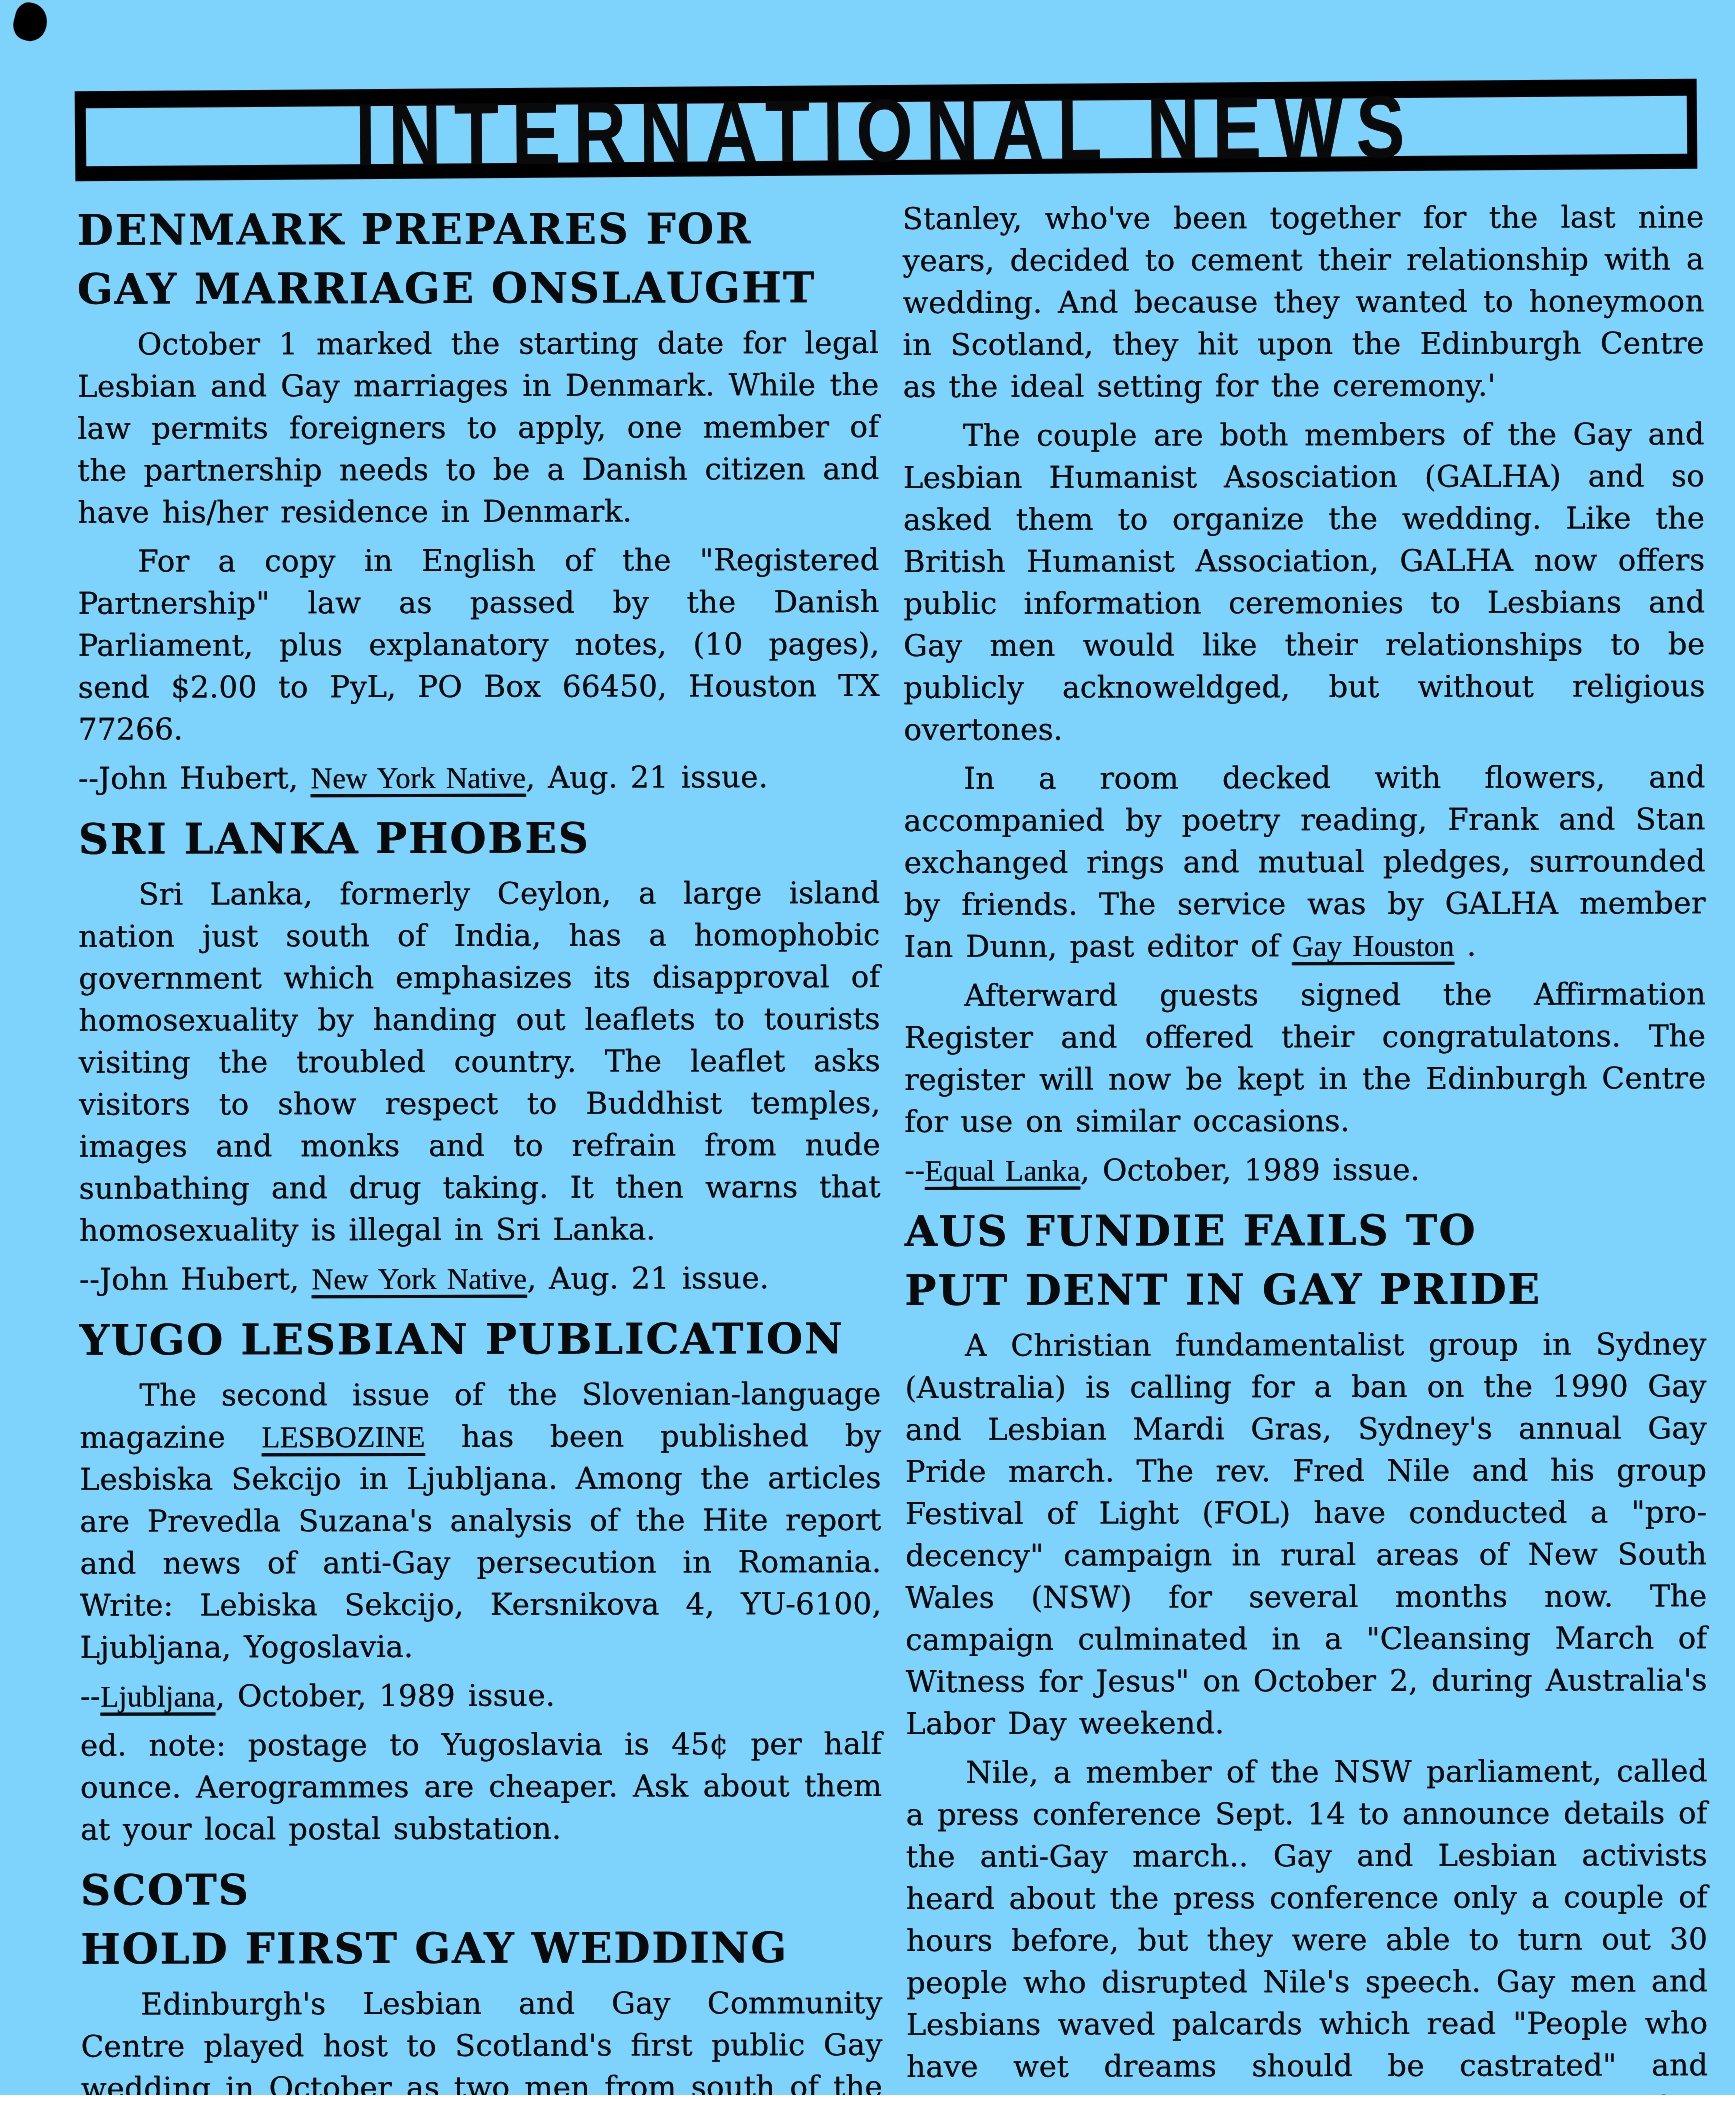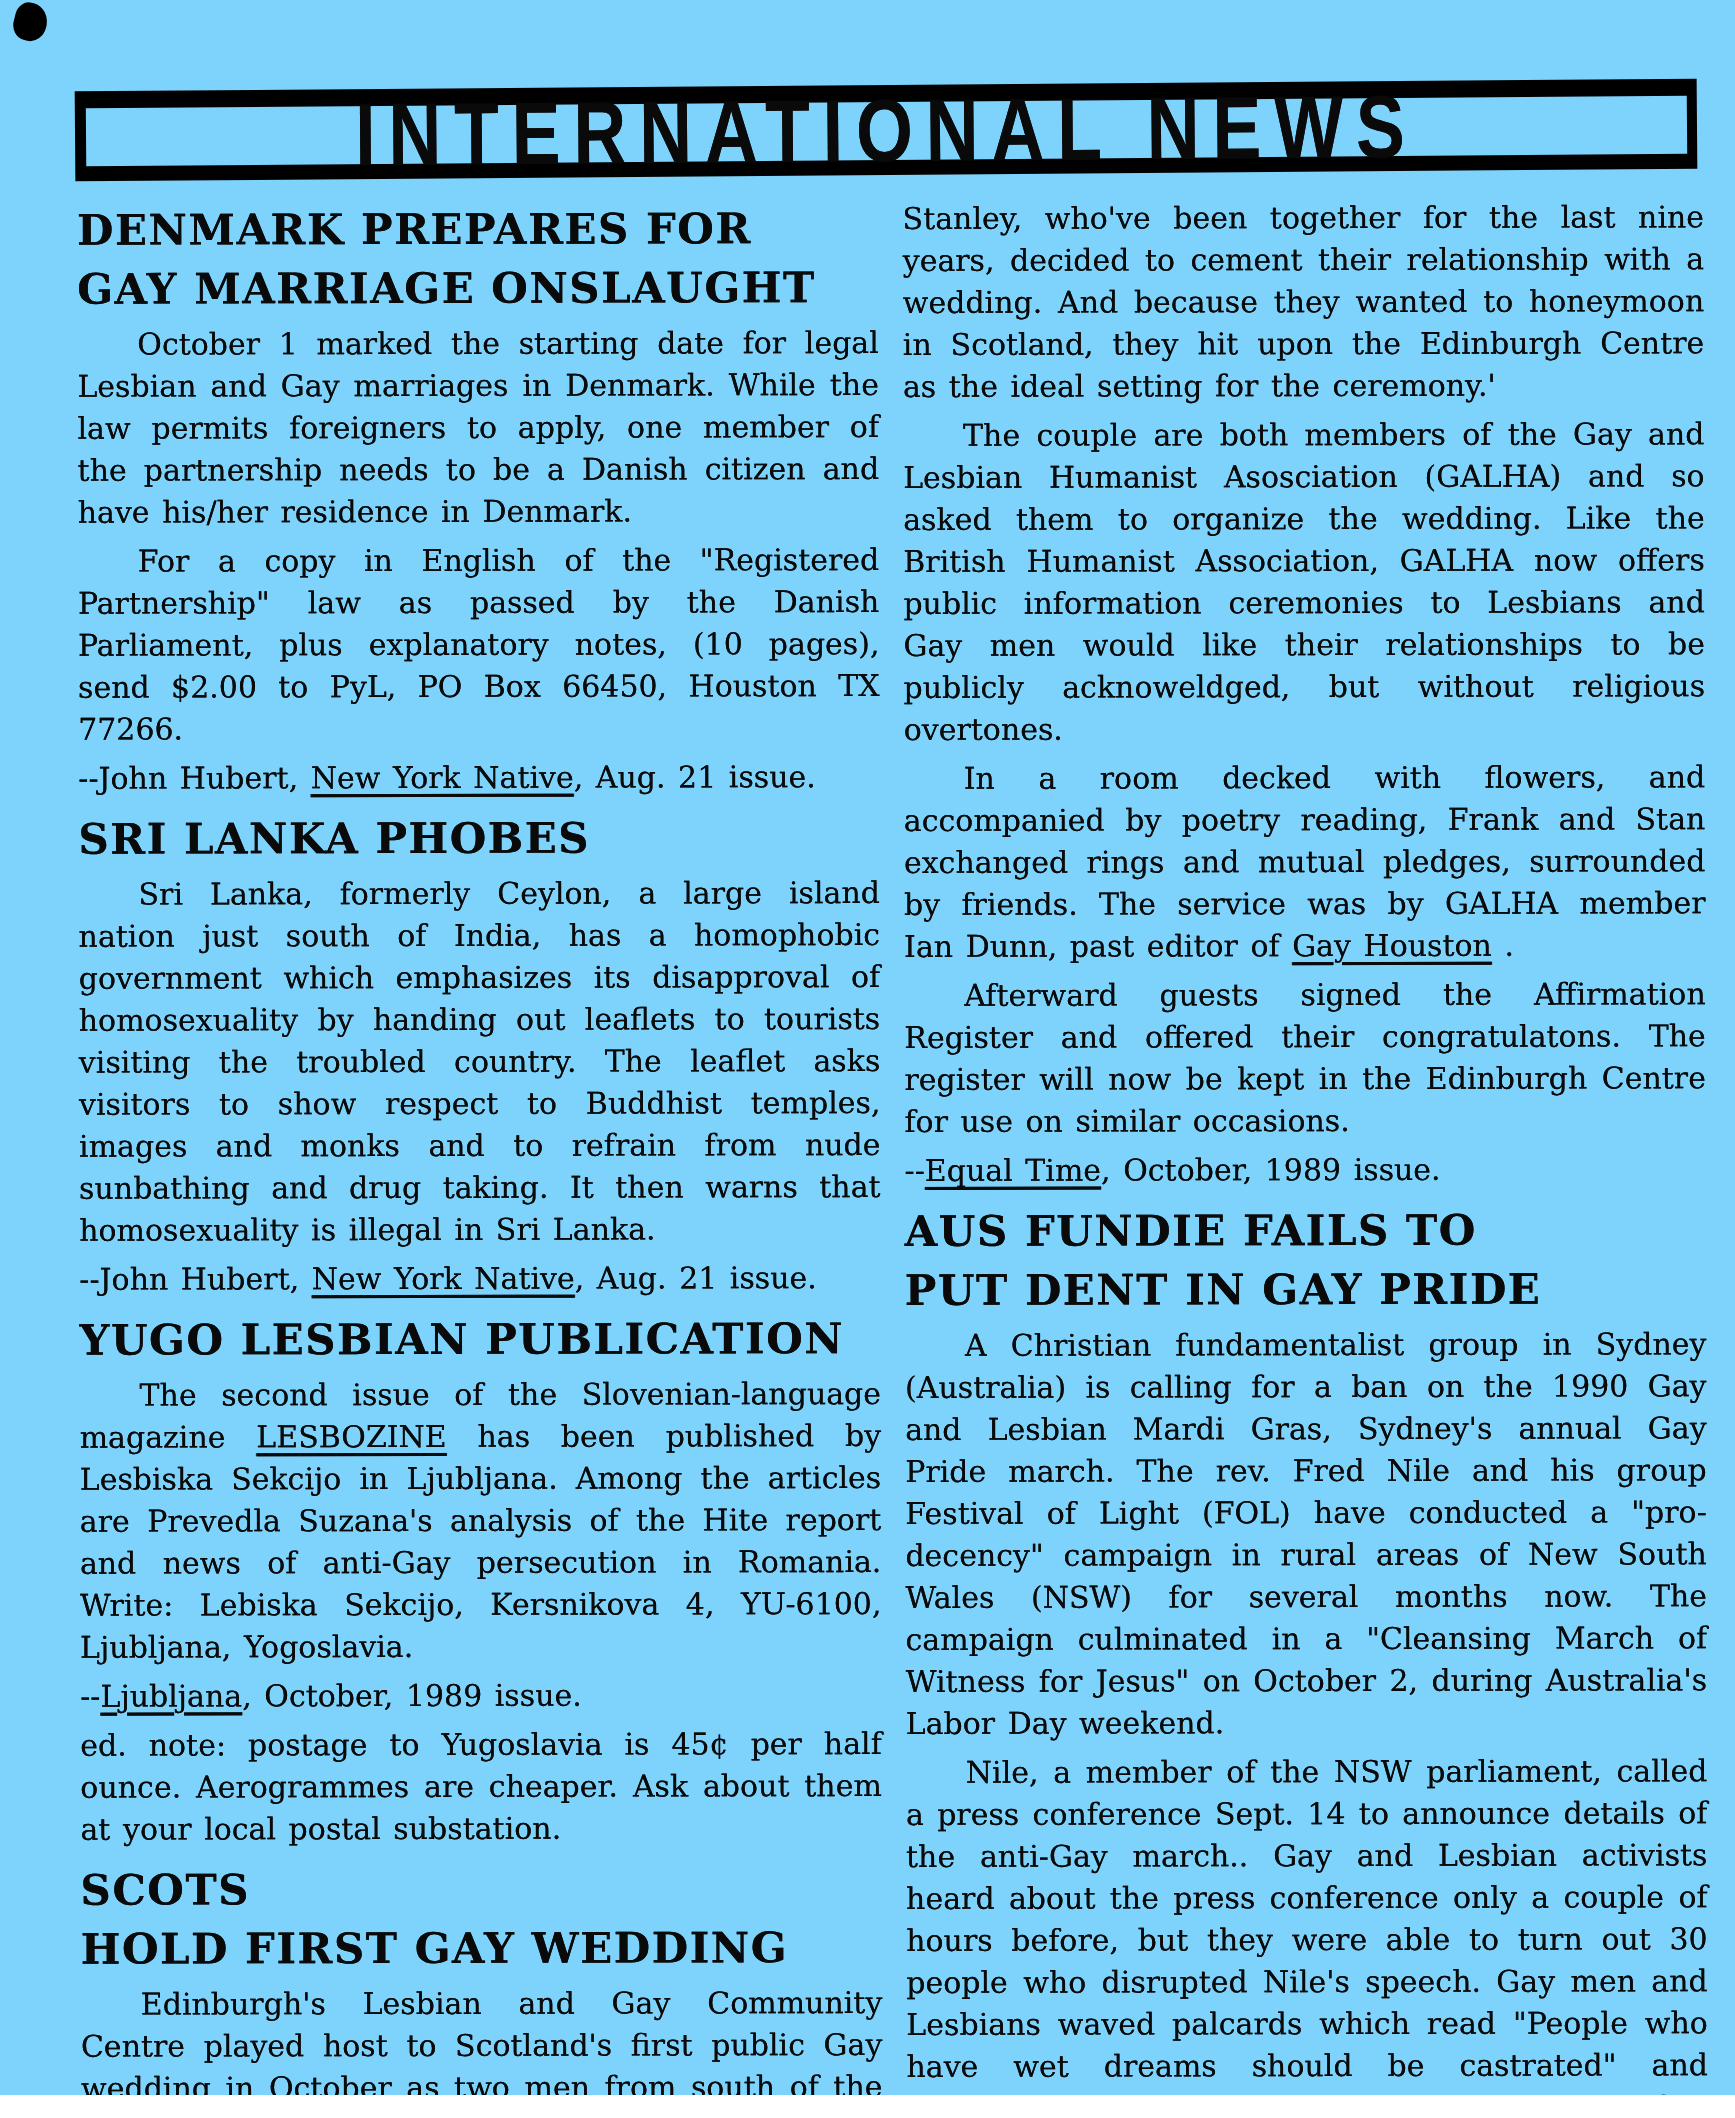--- a/index.html
+++ b/index.html
@@ -57,20 +57,21 @@
     word-spacing:3px;
   }
   .para{text-indent:60px;}
   .attr{text-indent:0;}
   .note{text-indent:0;}
   .force-last{text-align-last:justify;}
   .u{
     text-decoration:underline;
     text-decoration-thickness:2.5px;
     text-underline-offset:6px;
+    font-family:Liberation Serif, serif;
   }
 </style>
 </head>
 <body>
 
 <div class="page">
   <div class="blob"></div>
 
   <div class="banner">
     <span class="banner-text">INTERNATIONAL NEWS</span>
@@ -101,21 +102,21 @@
           <div class="headline">HOLD FIRST GAY WEDDING</div>
           <p class="block para"><span class="">Edinburgh's Lesbian and Gay Community Centre played host to Scotland's first public Gay wedding in October as two men from south of the border tied the knot.</span></p>
         </section>
       </div>
     <div class="col">
         <section class="article">
           <p class="block cont"><span class="">Stanley, who've been together for the last nine years, decided to cement their relationship with a wedding. And because they wanted to honeymoon in Scotland, they hit upon the Edinburgh Centre as the ideal setting for the ceremony.'</span></p>
           <p class="block para"><span class="">The couple are both members of the Gay and Lesbian Humanist Asosciation (GALHA) and so asked them to organize the wedding. Like the British Humanist Association, GALHA now offers public information ceremonies to Lesbians and Gay men would like their relationships to be publicly acknoweldged, but without religious overtones.</span></p>
           <p class="block para"><span class="">In a room decked with flowers, and accompanied by poetry reading, Frank and Stan exchanged rings and mutual pledges, surrounded by friends. The service was by GALHA member Ian Dunn, past editor of </span><span class="u">Gay Houston</span><span class=""> .</span></p>
           <p class="block para"><span class="">Afterward guests signed the Affirmation Register and offered their congratulatons. The register will now be kept in the Edinburgh Centre for use on similar occasions.</span></p>
-          <p class="block attr"><span class="">--</span><span class="u">Equal Time</span><span class="">, October, 1989 issue.</span></p>
+          <p class="block attr"><span class="">--</span><span class="u">Equal Lanka</span><span class="">, October, 1989 issue.</span></p>
         </section>
         <section class="article">
           <div class="headline">AUS FUNDIE FAILS TO</div>
           <div class="headline">PUT DENT IN GAY PRIDE</div>
           <p class="block para"><span class="">A Christian fundamentalist group in Sydney (Australia) is calling for a ban on the 1990 Gay and Lesbian Mardi Gras, Sydney's annual Gay Pride march. The rev. Fred Nile and his group Festival of Light (FOL) have conducted a "pro-decency" campaign in rural areas of New South Wales (NSW) for several months now. The campaign culminated in a "Cleansing March of Witness for Jesus" on October 2, during Australia's Labor Day weekend.</span></p>
           <p class="block para force-last"><span class="">Nile, a member of the NSW parliament, called a press conference Sept. 14 to announce details of the anti-Gay march.. Gay and Lesbian activists heard about the press conference only a couple of hours before, but they were able to turn out 30 people who disrupted Nile's speech. Gay men and Lesbians waved palcards which read "People who have wet dreams should be castrated" and "Defend Jimmy Bakker" and five</span></p>
         </section>
       </div>
   </div>
 </div>

